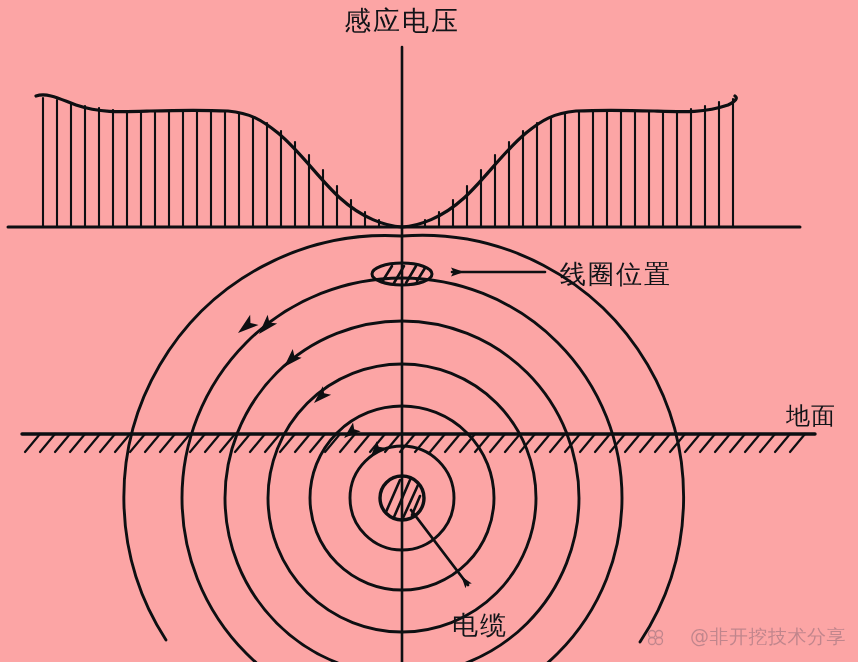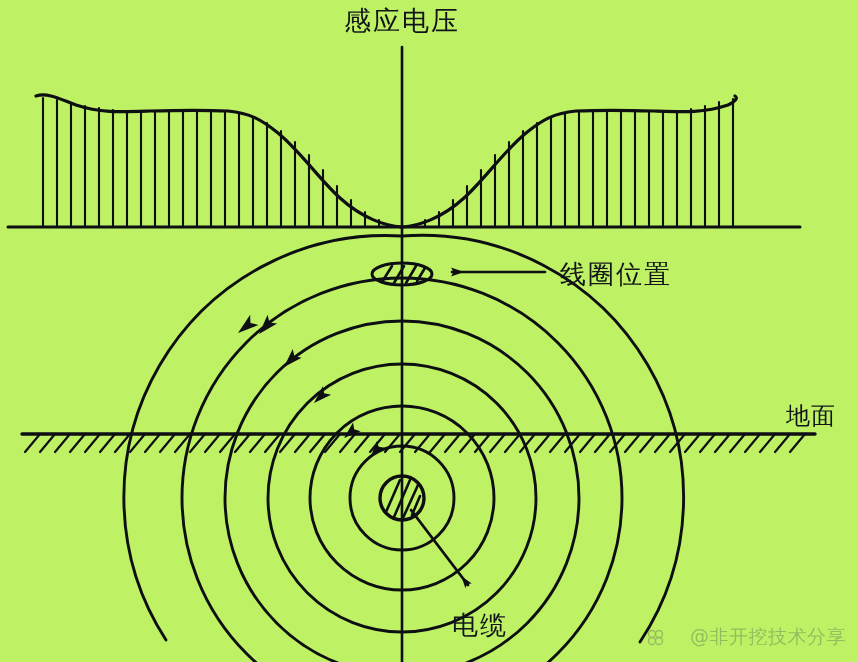--- a/index.html
+++ b/index.html
@@ -10,21 +10,21 @@
   body {
     width: 858px;
     height: 662px;
     font-family: "Liberation Sans", sans-serif;
     overflow: hidden;
   }
   #diagram-root {
     position: relative;
     width: 858px;
     height: 662px;
-    background: #bef264;
+    background: #fca5a5;
   }
   svg.figure {
     position: absolute;
     left: 0;
     top: 0;
     width: 858px;
     height: 662px;
   }
   .label-text {
     font-family: "DejaVu Sans", "Liberation Sans", sans-serif;

